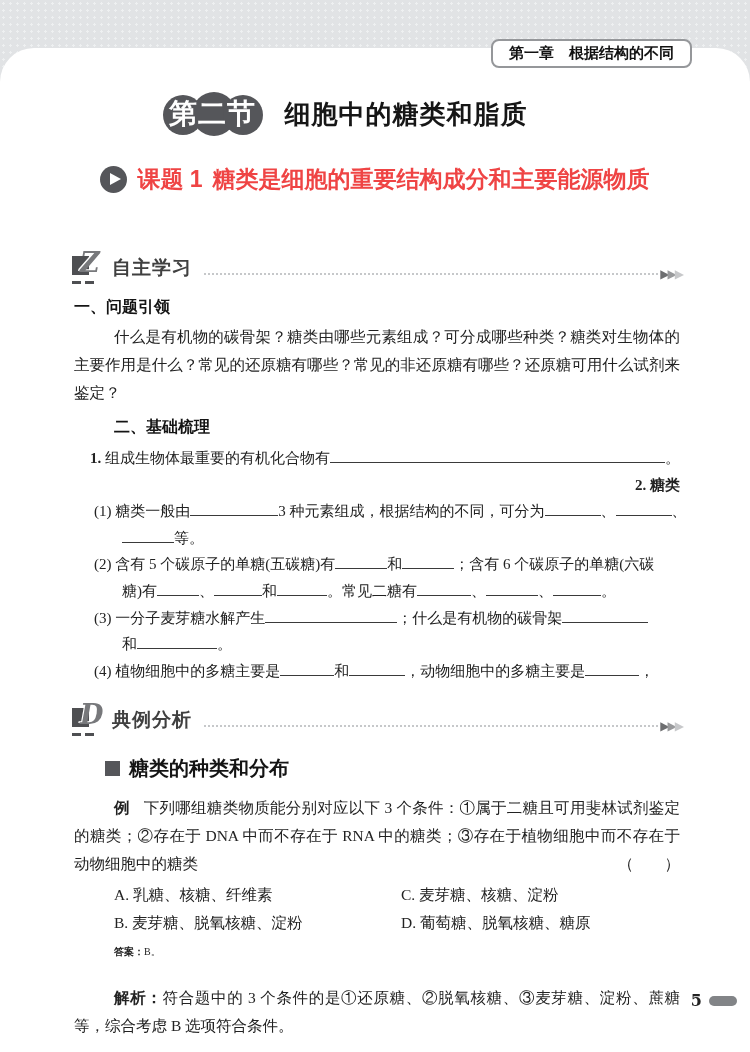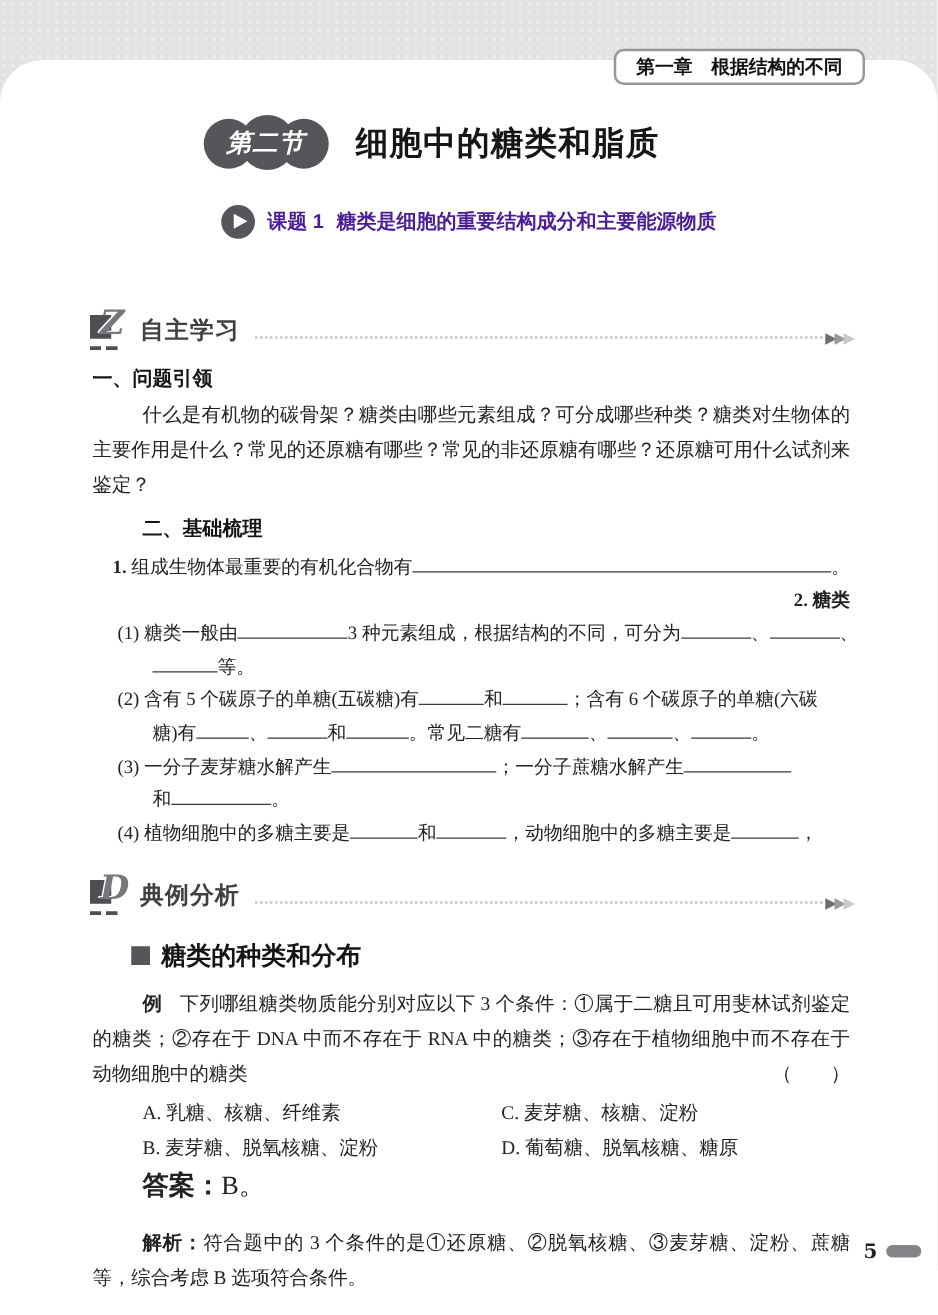--- a/index.html
+++ b/index.html
@@ -28,29 +28,29 @@
   .title-row { display:flex; align-items:center; justify-content:center; gap:22px; margin-left:-60px; }
   .badge { position:relative; width:100px; height:44px; flex:0 0 auto; }
   .badge .c { position:absolute; border-radius:50%; background:#55565a; }
   .badge .c1 { left:0;  top:3px; width:40px; height:40px; }
   .badge .c2 { left:29px; top:0;  width:44px; height:44px; }
   .badge .c3 { left:60px; top:3px; width:40px; height:40px; }
   .badge-text {
     position:absolute; left:0; top:0; width:100px; height:44px;
     display:flex; align-items:center; justify-content:center;
     color:#fff; font-family:"Liberation Sans","DejaVu Sans",sans-serif;
-    font-weight:bold; font-size:20px; letter-spacing:1px;font-style:italic;
+    font-weight:bold; font-size:28px; letter-spacing:1px;
   }
   .main-title { font-family:"Liberation Sans","DejaVu Sans",sans-serif; font-size:26px; font-weight:bold; color:#161616; letter-spacing:1px; }
   
   .course-row { display:flex; align-items:center; justify-content:center; gap:10px; margin-top:28px; }
   .play { width:27px; height:27px; border-radius:50%; background:#55565a; position:relative; flex:0 0 auto; }
   .play .tri { position:absolute; left:10px; top:7px; width:0; height:0;
     border-left:11px solid #fff; border-top:6.5px solid transparent; border-bottom:6.5px solid transparent; }
-  .course-label, .course-text { font-family:"Liberation Sans","DejaVu Sans",sans-serif; font-weight:bold; font-size:16px; color:#4c1d95; }
+  .course-label, .course-text { font-family:"Liberation Sans","DejaVu Sans",sans-serif; font-weight:bold; font-size:23px; color:#ef4444; }
   
   .sec-head { display:flex; align-items:flex-end; margin:0 66px 0 72px; height:32px; }
   .sec-icon { position:relative; width:36px; height:28px; flex:0 0 auto; }
   .sec-icon .sq { position:absolute; left:0; top:3px; width:17px; height:19px; background:#4e4f52; }
   .sec-icon .letter { position:absolute; left:8px; top:-6px; font-family:"DejaVu Serif","Liberation Serif",serif;
     font-style:italic; font-weight:bold; font-size:27px; color:#77787b; text-shadow:-1px -1px 0 #fff; }
   .sec-icon .dashes { position:absolute; left:0; bottom:-3px; width:22px; height:3px;
     background:linear-gradient(90deg,#4e4f52 0 9px,transparent 9px 13px,#4e4f52 13px 22px); }
   .sec-title { font-family:"Liberation Sans","DejaVu Sans",sans-serif; font-weight:bold; font-size:19px; color:#404040; margin:0 6px 0 4px; letter-spacing:1px; }
   .dotline { flex:1; border-bottom:2px dotted #c6c8ca; margin:0 4px 6px 6px; }
@@ -71,21 +71,21 @@
   .blank { display:inline-block; border-bottom:1.2px solid #3a3a3a; height:13px; vertical-align:baseline; }
   
   .topic-row { display:flex; align-items:center; gap:9px; margin-top:22px;
     font-family:"Liberation Sans","DejaVu Sans",sans-serif; font-weight:bold; font-size:20px; color:#141414;padding-left:31px; }
   .bullet { width:15px; height:15px; background:#55565a; flex:0 0 auto; }
   .example-para { position:relative; margin-top:12px; }
   .example-para b { margin-right:14px; font-family:"Liberation Sans","DejaVu Sans",sans-serif; }
   .bracket { position:absolute; right:0; bottom:0; }
   .options { display:grid; grid-template-columns:287px 1fr; padding-left:40px; margin-top:3px; }
   .option { font-size:15.5px; line-height:27.5px; }
-  .answer-line { font-size:21px; line-height:28px; padding-left:40px; margin-top:2px; }
+  .answer-line { font-size:10px; line-height:28px; padding-left:40px; margin-top:2px; }
   .answer-line b { font-family:"Liberation Sans","DejaVu Sans",sans-serif; }
   .analysis { margin-top:18px; text-indent:40px; }
   .analysis b { font-family:"Liberation Sans","DejaVu Sans",sans-serif; }
   
   .footer { position:absolute; right:13px; bottom:42px; display:flex; align-items:center; gap:7px; }
   .pageno { font-size:16px; font-weight:bold; font-family:"DejaVu Serif",serif; color:#222; }
   .pill { width:28px; height:10px; border-radius:5px; background:#828487; }
 </style>
 </head>
 <body>
@@ -133,21 +133,21 @@
     <h3 class="sub">一、问题引领</h3>
     <p class="para indent-first">什么是有机物的碳骨架？糖类由哪些元素组成？可分成哪些种类？糖类对生物体的主要作用是什么？常见的还原糖有哪些？常见的非还原糖有哪些？还原糖可用什么试剂来鉴定？</p>
     <h3 class="sub" style="margin-top:10px;margin-left:40px;">二、基础梳理</h3>
     <div class="fill-wrap">
         <div class="fill-line ind0"><b class="line-no">1. </b><span>组成生物体最重要的有机化合物有</span><span class="blank" style="width: 335px;"></span><span>。</span></div>
         <div class="fill-line ind0"><b class="line-no">2. </b><span class="seg-bold">糖类</span></div>
         <div class="fill-line ind1"><span>(1) 糖类一般由</span><span class="blank" style="width: 88px;"></span><span>3 种元素组成，根据结构的不同，可分为</span><span class="blank" style="width: 56px;"></span><span>、</span><span class="blank" style="width: 56px;"></span><span>、</span></div>
         <div class="fill-line ind2"><span class="blank" style="width: 52px;"></span><span>等。</span></div>
         <div class="fill-line ind1"><span>(2) 含有 5 个碳原子的单糖(五碳糖)有</span><span class="blank" style="width: 52px;"></span><span>和</span><span class="blank" style="width: 52px;"></span><span>；含有 6 个碳原子的单糖(六碳</span></div>
         <div class="fill-line ind2"><span>糖)有</span><span class="blank" style="width: 42px;"></span><span>、</span><span class="blank" style="width: 48px;"></span><span>和</span><span class="blank" style="width: 50px;"></span><span>。常见二糖有</span><span class="blank" style="width: 54px;"></span><span>、</span><span class="blank" style="width: 52px;"></span><span>、</span><span class="blank" style="width: 48px;"></span><span>。</span></div>
-        <div class="fill-line ind1"><span>(3) 一分子麦芽糖水解产生</span><span class="blank" style="width: 132px;"></span><span>；一分子蔗糖水解产生</span><span class="blank" style="width: 86px;"></span></div>
+        <div class="fill-line ind1"><span>(3) 一分子麦芽糖水解产生</span><span class="blank" style="width: 132px;"></span><span>；什么是有机物的碳骨架</span><span class="blank" style="width: 86px;"></span></div>
         <div class="fill-line ind2"><span>和</span><span class="blank" style="width: 80px;"></span><span>。</span></div>
         <div class="fill-line ind1"><span>(4) 植物细胞中的多糖主要是</span><span class="blank" style="width: 54px;"></span><span>和</span><span class="blank" style="width: 56px;"></span><span>，动物细胞中的多糖主要是</span><span class="blank" style="width: 54px;"></span><span>，</span></div>
       </div>
   </div>
 
   <div class="sec-head" style="margin-top:17px;">
     <span class="sec-icon">
       <span class="sq"></span>
       <span class="letter">D</span>
       <span class="dashes"></span>

